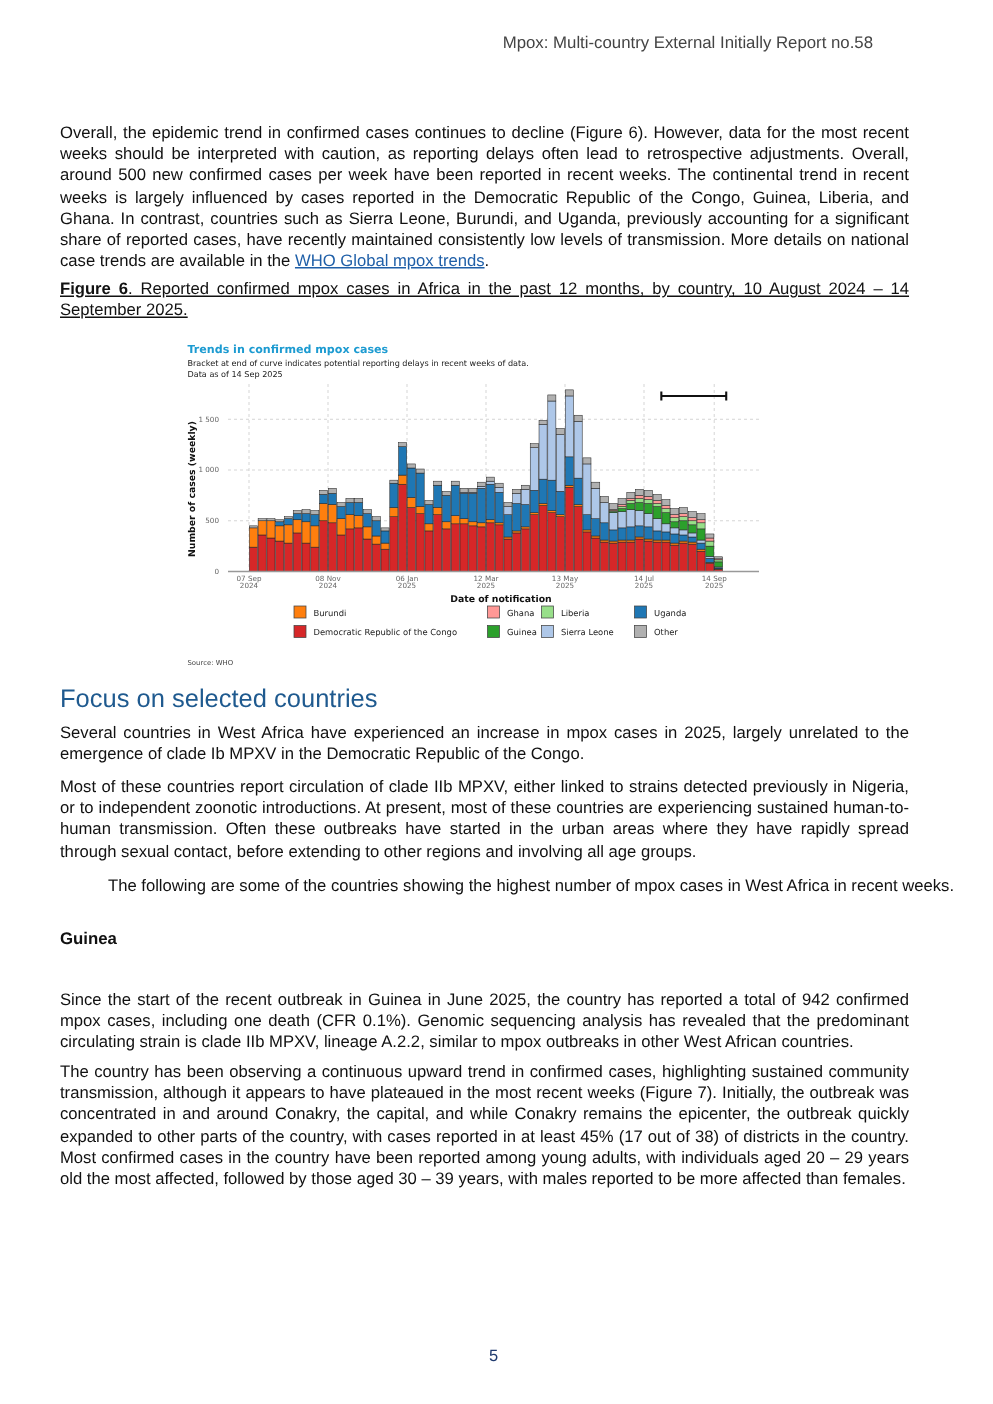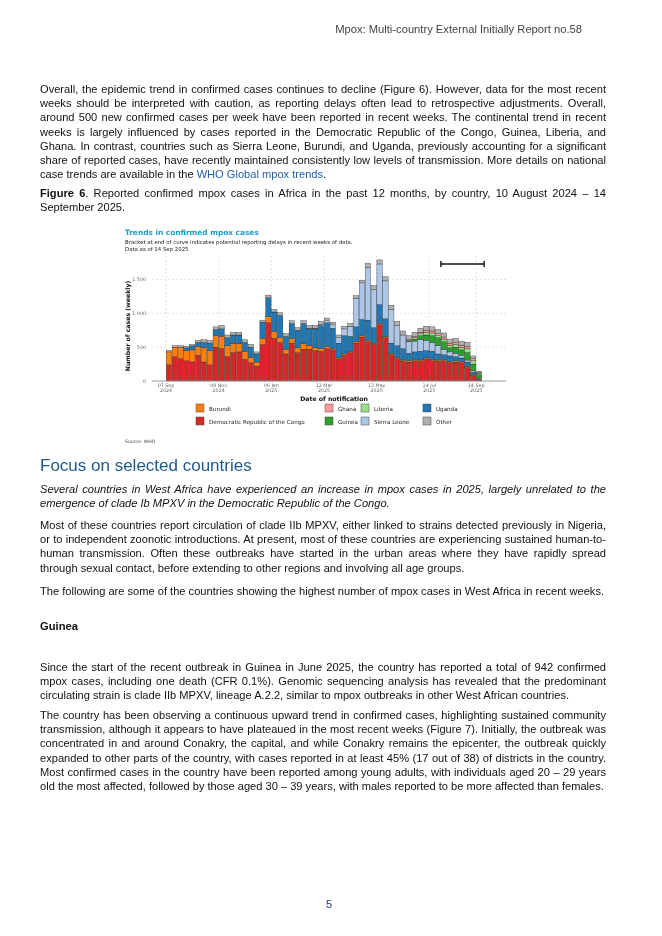--- a/index.html
+++ b/index.html
@@ -1,20 +1,20 @@
 <!DOCTYPE html>
 <html><head>
 <meta charset="utf-8">
 <style>
   html, body { margin: 0; padding: 0; background: #ffffff; }
   body { width: 662px; height: 936px; position: relative; overflow: hidden; font-family: "Liberation Sans", sans-serif; color: #111; }
   .header { position: absolute; top: 23px; right: 80px; font-size: 11.2px; color: #444; }
   .para { position: absolute; left: 40px; width: 566px; font-size: 11.1px; line-height: 14.2px; text-align: justify; margin: 0; }
-  .para a { color: #1f5fa8; }
-  .caption { position: absolute; left: 40px; width: 566px; font-size: 11.1px; line-height: 13.5px; text-align: justify; margin: 0; }
+  .para a { color: #1f5fa8; text-decoration: underline; }
+  .caption { position: absolute; left: 40px; width: 566px; font-size: 11.1px; line-height: 13.5px; text-align: justify; margin: 0; text-decoration: underline; }
   .caption b { font-weight: bold; }
   .section-title { position: absolute; left: 40px; top: 456px; font-size: 17px; font-weight: normal; color: #1f5a8f; margin: 0; }
   .sub-title { position: absolute; left: 40px; top: 620px; font-size: 11.2px; font-weight: bold; margin: 0; }
   .page-num { position: absolute; left: 326px; top: 898px; font-size: 11px; color: #1f3a6e; }
   #chart { position: absolute; left: 118px; top: 226px; }
   .chart-title { font-family: "DejaVu Sans", sans-serif; font-weight: bold; fill: #1d9bd1; font-size: 7.4px; }
   .chart-sub { font-family: "DejaVu Sans", sans-serif; fill: #222; font-size: 5.4px; }
   .tick { font-family: "DejaVu Sans", sans-serif; fill: #666; font-size: 4.8px; }
   .axis-lbl { font-family: "DejaVu Sans", sans-serif; font-weight: bold; fill: #111; font-size: 6.2px; }
   .leg { font-family: "DejaVu Sans", sans-serif; fill: #222; font-size: 5.6px; }
@@ -482,21 +482,21 @@
       <text x="256" y="197.5" class="leg">Sierra Leone</text>
       <rect x="305" y="178" width="8" height="8" fill="#1f77b4" stroke="#444" stroke-width="0.5"></rect>
       <text x="318" y="184.5" class="leg">Uganda</text>
       <rect x="305" y="191" width="8" height="8" fill="#b0b0b0" stroke="#444" stroke-width="0.5"></rect>
       <text x="318" y="197.5" class="leg">Other</text>
     </g>
   <text class="src" x="7" y="217">Source: WHO</text>
 </svg>
 
 <h3 class="section-title">Focus on selected countries</h3>
-<p class="para" style="top:482px;font-style:italic;">Several countries in West Africa have experienced an increase in mpox cases in 2025, largely unrelated to the emergence of clade Ib MPXV in the Democratic Republic of the Congo.</p>
+<p class="para" style="top:482px;">Several countries in West Africa have experienced an increase in mpox cases in 2025, largely unrelated to the emergence of clade Ib MPXV in the Democratic Republic of the Congo.</p>
 <p class="para" style="top:518px;">Most of these countries report circulation of clade IIb MPXV, either linked to strains detected previously in Nigeria, or to independent zoonotic introductions. At present, most of these countries are experiencing sustained human-to-human transmission. Often these outbreaks have started in the urban areas where they have rapidly spread through sexual contact, before extending to other regions and involving all age groups.</p>
-<p class="para" style="top:584px;">The following are some of the countries showing the highest number of mpox cases in West Africa in recent weeks.</p>
+<p class="para" style="top:584px;margin-left:32px;">The following are some of the countries showing the highest number of mpox cases in West Africa in recent weeks.</p>
 
 <h4 class="sub-title">Guinea</h4>
 <p class="para" style="top:660px;">Since the start of the recent outbreak in Guinea in June 2025, the country has reported a total of 942 confirmed mpox cases, including one death (CFR 0.1%). Genomic sequencing analysis has revealed that the predominant circulating strain is clade IIb MPXV, lineage A.2.2, similar to mpox outbreaks in other West African countries.</p>
 <p class="para" style="top:708px;">The country has been observing a continuous upward trend in confirmed cases, highlighting sustained community transmission, although it appears to have plateaued in the most recent weeks (Figure 7). Initially, the outbreak was concentrated in and around Conakry, the capital, and while Conakry remains the epicenter, the outbreak quickly expanded to other parts of the country, with cases reported in at least 45% (17 out of 38) of districts in the country. Most confirmed cases in the country have been reported among young adults, with individuals aged 20 – 29 years old the most affected, followed by those aged 30 – 39 years, with males reported to be more affected than females.</p>
 
 <div class="page-num">5</div>
 
 </body></html>

